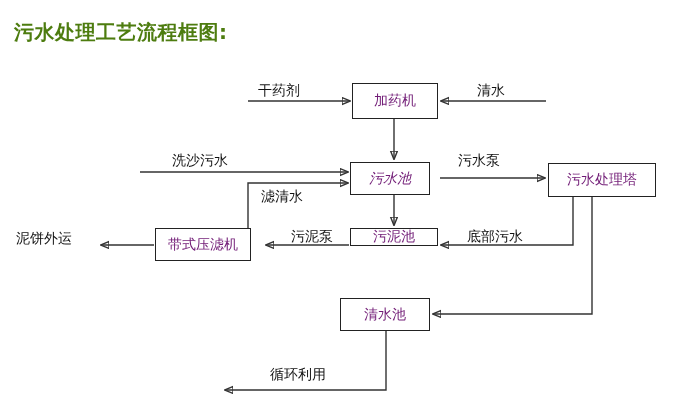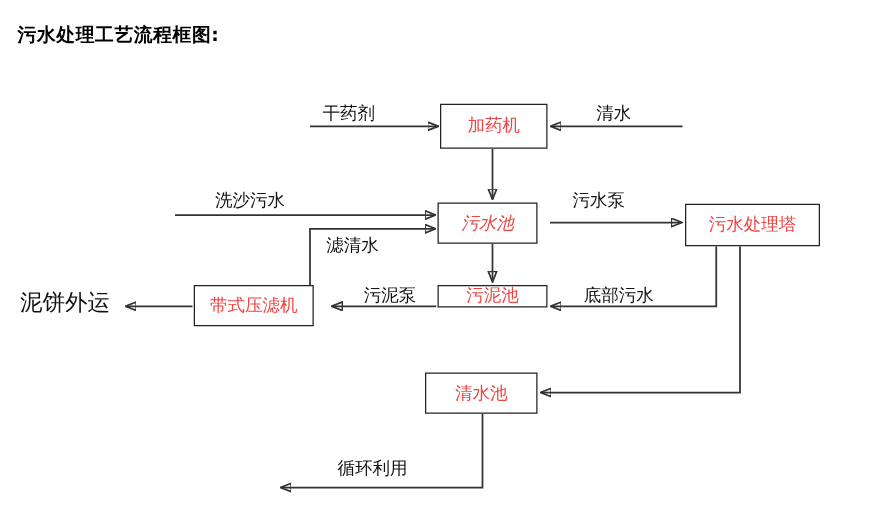--- a/index.html
+++ b/index.html
@@ -12,50 +12,50 @@
     width: 700px;
     height: 420px;
     background: #ffffff;
     overflow: hidden;
     font-family: "DejaVu Sans", "Liberation Sans", sans-serif;
   }
   #diagram-title {
     position: absolute;
     left: 14px;
     top: 19px;
-    font-size: 15px;
+    font-size: 20px;
     font-weight: bold;
-    color: #000000;
+    color: #4d7c0f;
     letter-spacing: 0.5px;
     white-space: nowrap;
   }
   .node {
     position: absolute;
     box-sizing: border-box;
     border: 1px solid #222222;
     background: #ffffff;
     display: flex;
     align-items: center;
     justify-content: center;
     font-size: 14px;
-    color: #ef4444;
+    color: #701a75;
     white-space: nowrap;
     z-index: 3;
   }
   .edge-label {
     position: absolute;
     font-size: 14px;
     color: #111111;
     white-space: nowrap;
     z-index: 4;
     background: transparent;
   }
   .free-label {
     position: absolute;
-    font-size: 18px;
+    font-size: 14px;
     color: #111111;
     white-space: nowrap;
     z-index: 4;
   }
   svg#wires {
     position: absolute;
     left: 0;
     top: 0;
     width: 700px;
     height: 420px;

